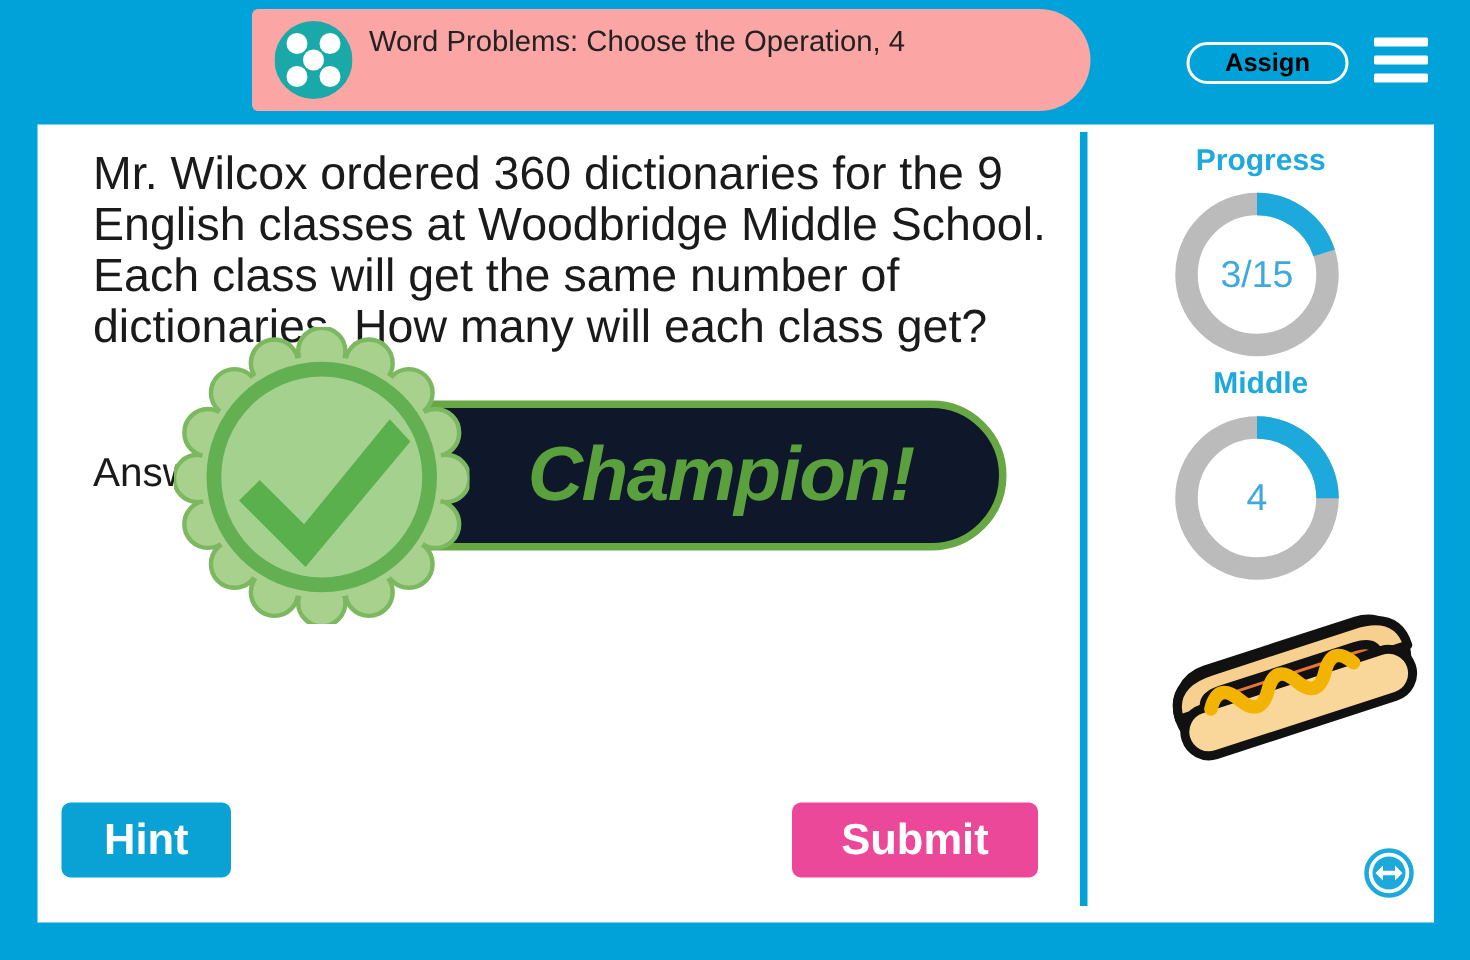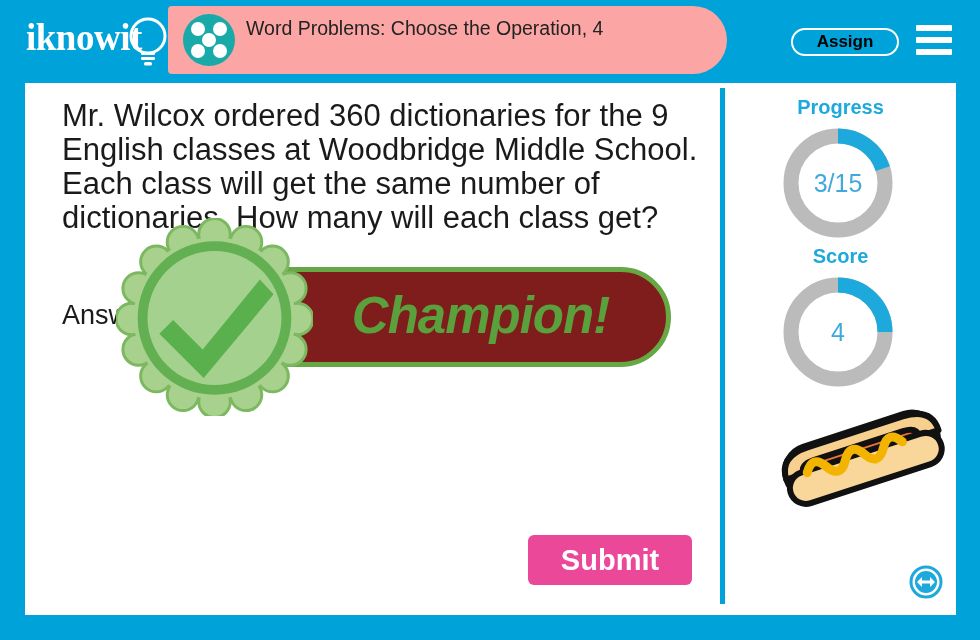--- a/index.html
+++ b/index.html
@@ -167,21 +167,21 @@
     font-family: "Liberation Sans", sans-serif;
   }
 
   
   #champion-banner {
     position: absolute;
     left: 175px;
     top: 184px;
     width: 471px;
     height: 100px;
-    background: #7f1d1d;
+    background: #0f172a;
     border: 5px solid #67a744;
     border-radius: 6px 54px 54px 6px;
     box-sizing: border-box;
   }
   #champion-text {
     position: absolute;
     left: 0;
     top: 14px;
     width: 471px;
     text-align: center;
@@ -289,29 +289,20 @@
     cursor: pointer;
   }
 </style>
 </head>
 <body>
 
 <div id="app">
 
   <div id="header">
 
-    <div id="brand">
-      <div id="brand-word">iknowit</div>
-      <svg id="bulb" viewBox="0 0 52 50">
-        <circle cx="26" cy="20" r="17" fill="none" stroke="#ffffff" stroke-width="3"></circle>
-        <rect x="19" y="36" width="14" height="3" rx="1.2" fill="#ffffff"></rect>
-        <rect x="19" y="41" width="14" height="3" rx="1.2" fill="#ffffff"></rect>
-        <rect x="22" y="46" width="8" height="3.5" rx="1.6" fill="#ffffff"></rect>
-      </svg>
-    </div>
 
     <div id="title-pill">
       <svg id="dots-badge" viewBox="0 0 52 52">
         <circle cx="26" cy="26" r="26" fill="#1aa9a9"></circle>
         <circle cx="15" cy="15" r="7" fill="#ffffff"></circle>
         <circle cx="37" cy="15" r="7" fill="#ffffff"></circle>
         <circle cx="26" cy="26" r="7" fill="#ffffff"></circle>
         <circle cx="15" cy="37" r="7" fill="#ffffff"></circle>
         <circle cx="37" cy="37" r="7" fill="#ffffff"></circle>
       </svg>
@@ -358,34 +349,35 @@
         <circle cx="23" cy="71" r="16"></circle>
         <circle cx="41" cy="44" r="16"></circle>
         <circle cx="68" cy="24" r="16"></circle>
       </g>
       <circle cx="100" cy="101" r="82" fill="#a8d18d"></circle>
       <circle cx="100" cy="101" r="78" fill="#62b052"></circle>
       <circle cx="100" cy="101" r="68" fill="#a5d18f"></circle>
       <path d="M58 103 L88 133 L146 62 L160 77 L89 162 L44 117 Z" fill="#5bb04e"></path>
     </svg>
 
+    <button class="action-btn" id="hint-btn">Hint</button>
     <button class="action-btn" id="submit-btn">Submit</button>
 
     <div id="sidebar">
 
       <div class="meter-title" id="progress-title">Progress</div>
       <div class="ring-wrap" id="progress-ring">
         <svg viewBox="0 0 118 118" width="118" height="118">
           <circle cx="59" cy="59" r="47" fill="none" stroke="#bbbbbb" stroke-width="15"></circle>
           <circle id="progress-arc" cx="59" cy="59" r="47" fill="none" stroke="#1ea9dc" stroke-width="15" stroke-dasharray="59.06194188748812 236.24776754995247" transform="rotate(-90 59 59)"></circle>
         </svg>
         <div class="ring-value">3/15</div>
       </div>
 
-      <div class="meter-title" id="score-title">Score</div>
+      <div class="meter-title" id="score-title">Middle</div>
       <div class="ring-wrap" id="score-ring">
         <svg viewBox="0 0 118 118" width="118" height="118">
           <circle cx="59" cy="59" r="47" fill="none" stroke="#bbbbbb" stroke-width="15"></circle>
           <circle id="score-arc" cx="59" cy="59" r="47" fill="none" stroke="#1ea9dc" stroke-width="15" stroke-dasharray="73.82742735936014 221.48228207808043" transform="rotate(-90 59 59)"></circle>
         </svg>
         <div class="ring-value">4</div>
       </div>
 
       <svg id="reward-img" viewBox="0 0 185 115">
         <g transform="rotate(-18 92 60)">

